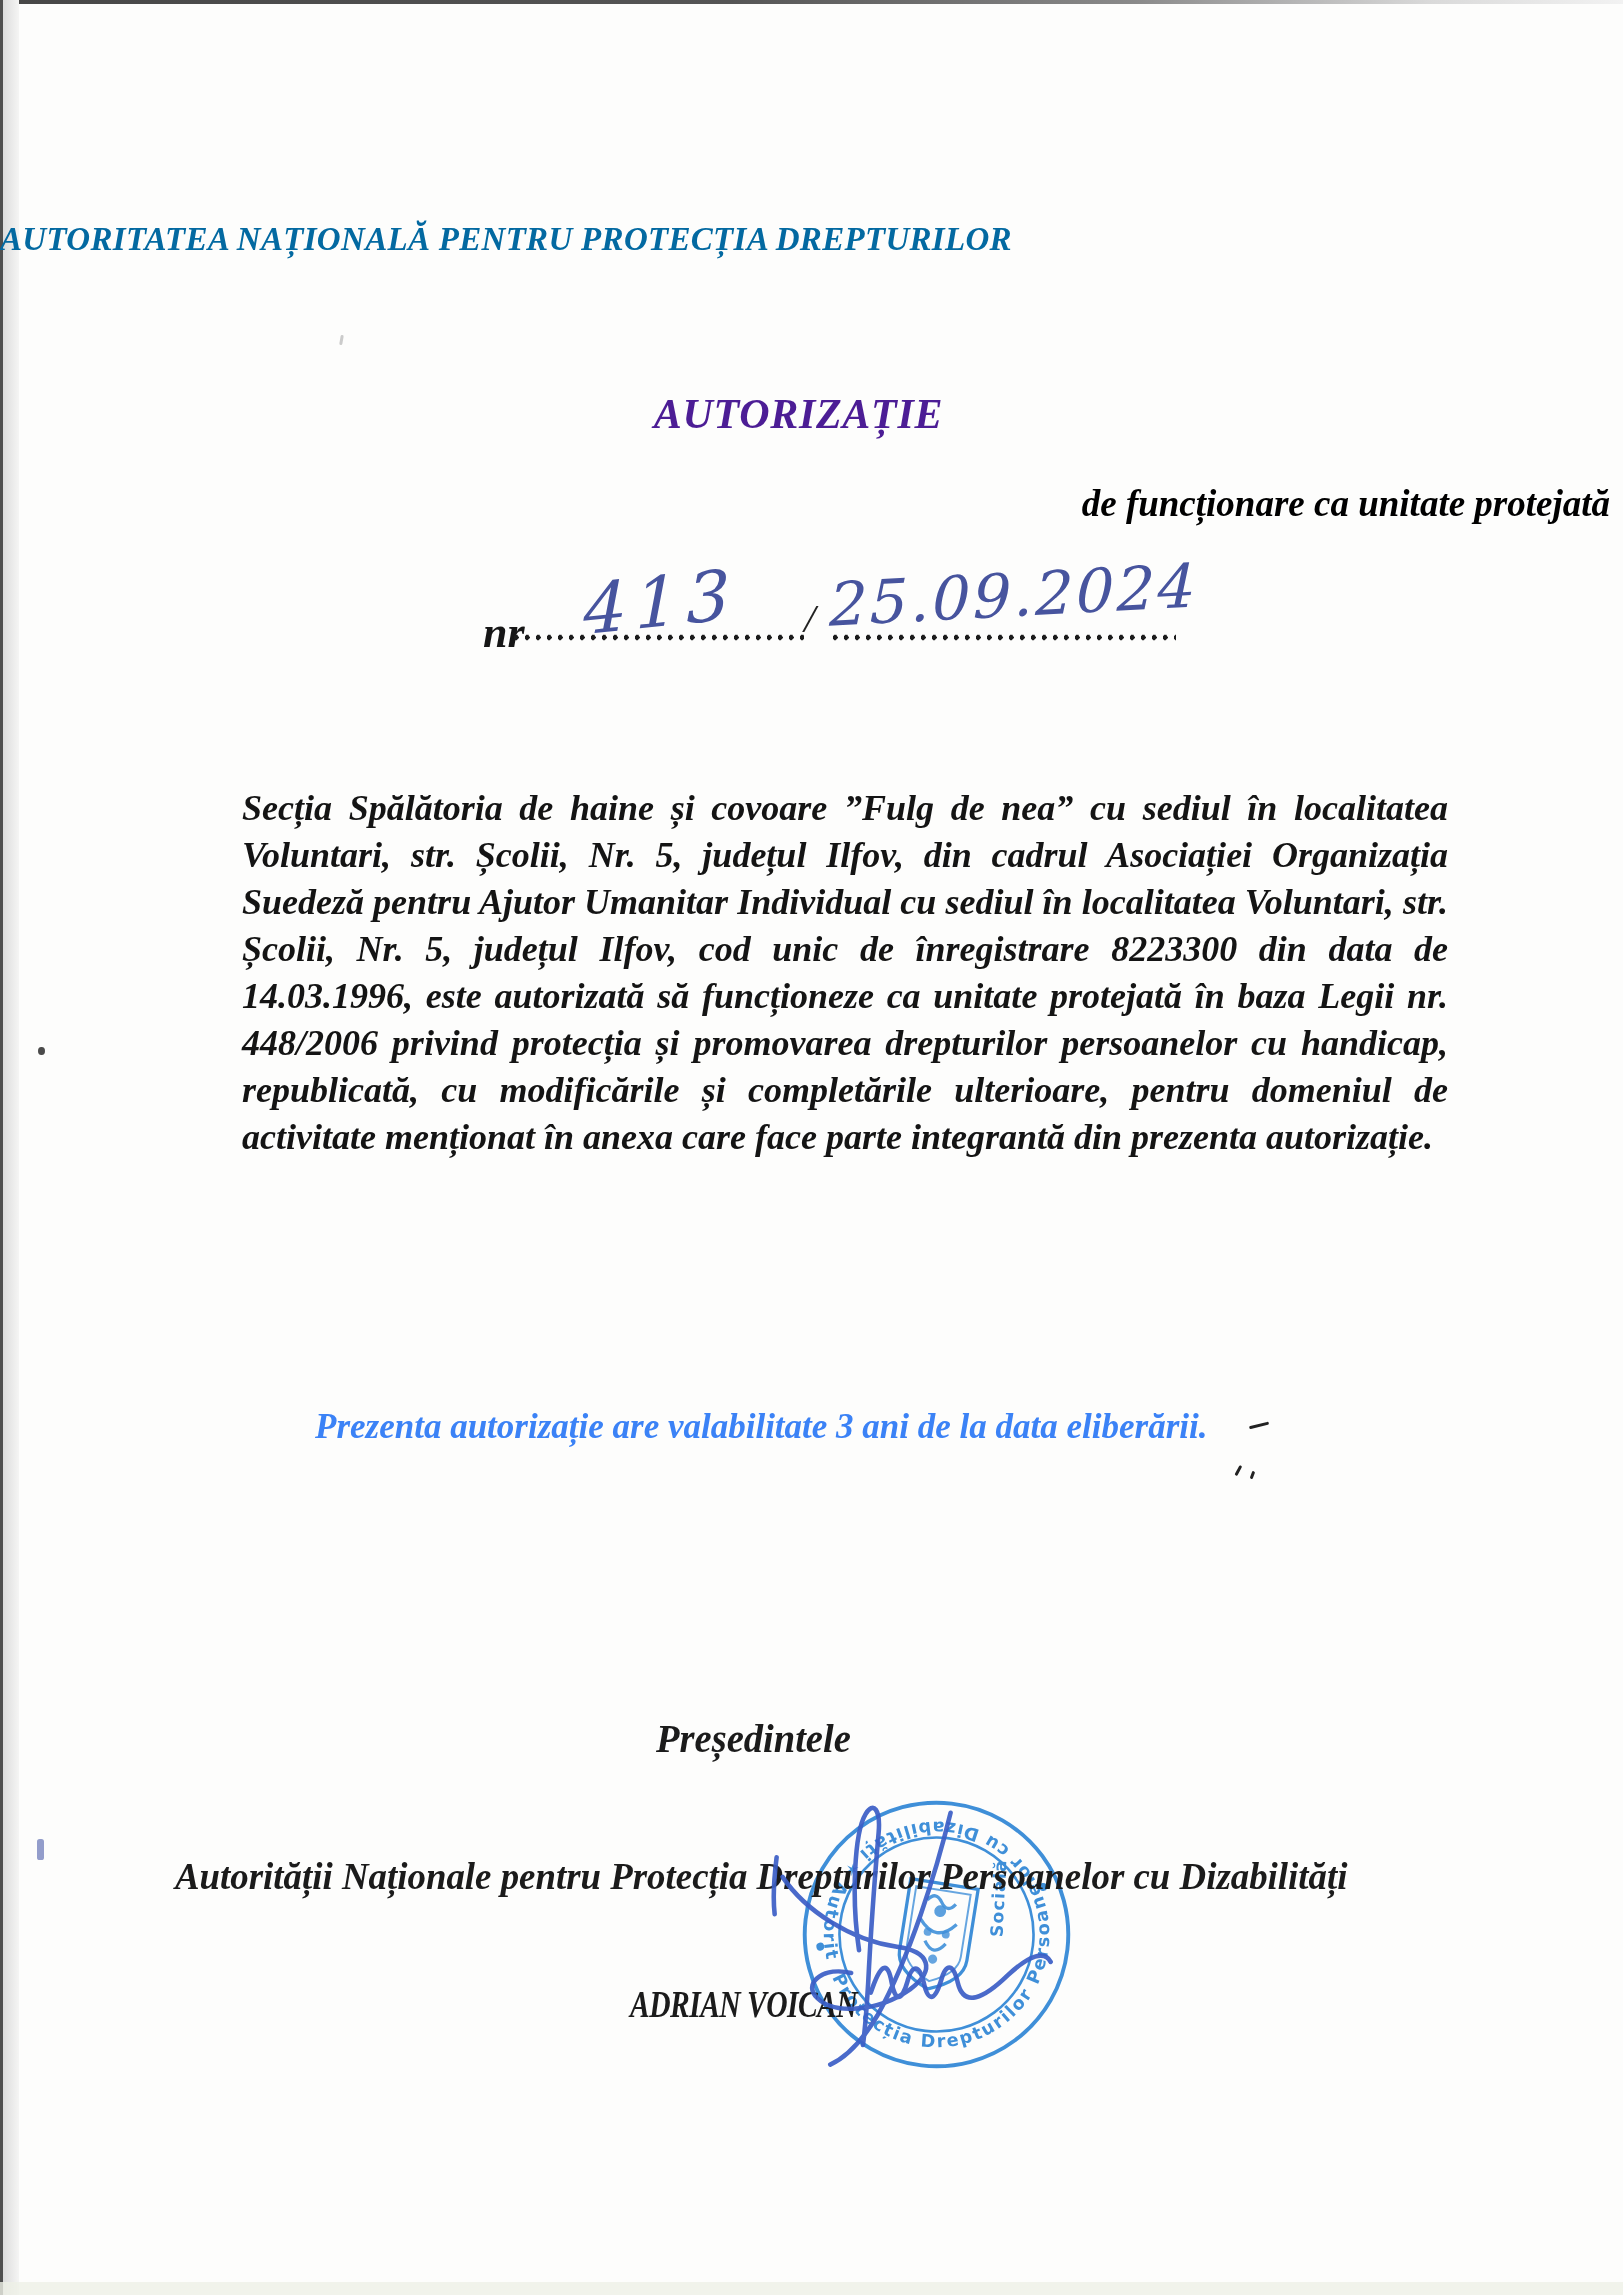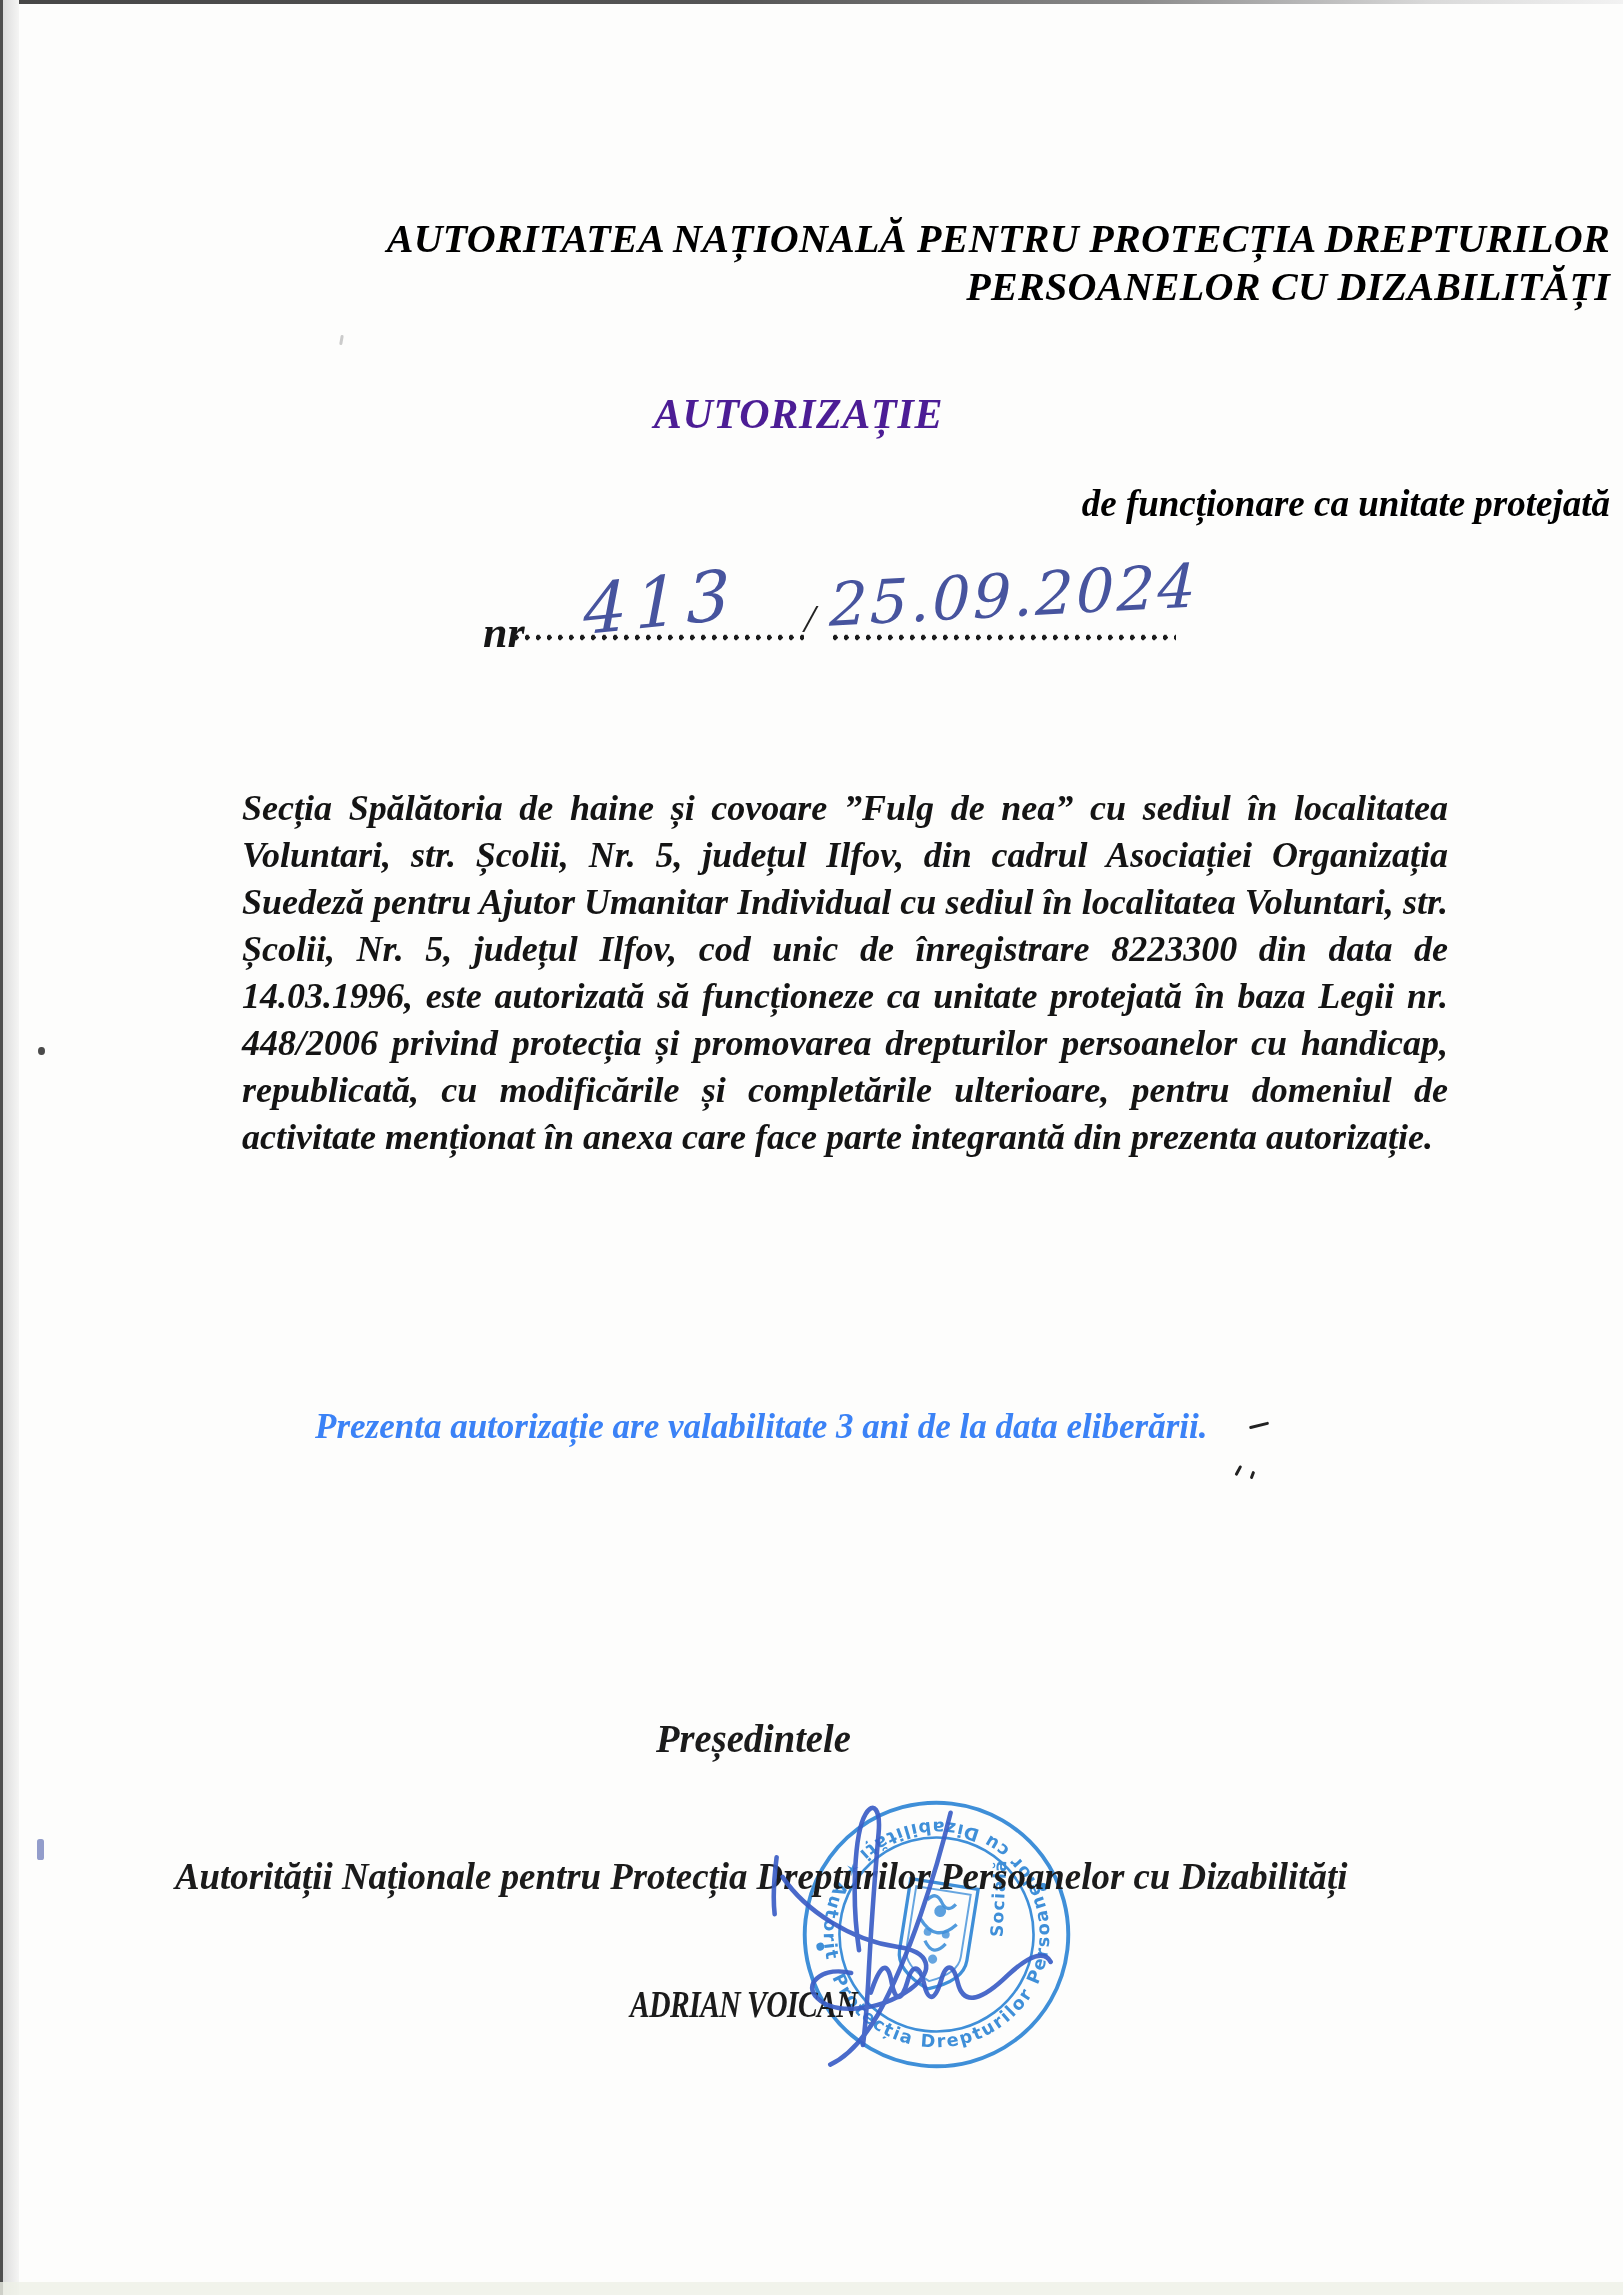--- a/index.html
+++ b/index.html
@@ -20,22 +20,22 @@
   .edge-bottom{position:absolute;left:0;bottom:0;width:1623px;height:13px;background:#edf0e6;opacity:.8;}
   .speck-dot{position:absolute;left:38px;top:1047px;width:6.5px;height:7.9px;border-radius:50%;
     background:#2b2b2b;opacity:.85;}
   .speck-blue{position:absolute;left:37px;top:1839px;width:7.2px;height:21px;border-radius:2.6px;
     background:#5a6ab0;opacity:.65;}
   .speck-apo{position:absolute;left:340px;top:335px;width:3.3px;height:9.8px;border-radius:2px;
     background:#9a9a9a;opacity:.5;transform:rotate(10deg);}
   
   .authority{
     position:absolute;left:0;top:215px;width:1610px;
-    text-align:right;font-weight:bold;font-style:italic;
-    font-size:40px;line-height:48px;letter-spacing:0.3px;color:#000000;
+    text-align:left;font-weight:bold;font-style:italic;
+    font-size:33px;line-height:48px;letter-spacing:0.3px;color:#0369a1;
   }
   .doc-title{
     position:absolute;left:0;top:390px;width:1597px;text-align:center;
     font-weight:bold;font-style:italic;font-size:42px;color:#4c1d95;letter-spacing:0.7px;
   }
   .doc-subtitle{
     position:absolute;left:0;top:482px;width:1610px;text-align:right;
     font-weight:bold;font-style:italic;font-size:37px;color:#000000;
   }
   .nr-label{position:absolute;left:483px;top:607px;font-weight:bold;font-style:italic;font-size:44px;}
@@ -91,21 +91,20 @@
   <div class="edge-top"></div>
   <div class="edge-left"></div>
   <div class="edge-left2"></div>
   <div class="edge-bottom"></div>
   <div class="speck-dot"></div>
   <div class="speck-blue"></div>
   <div class="speck-apo"></div>
 
   <div class="authority">
     <div>AUTORITATEA NAȚIONALĂ PENTRU PROTECȚIA DREPTURILOR</div>
-    <div>PERSOANELOR CU DIZABILITĂȚI</div>
   </div>
 
   <div class="doc-title">AUTORIZAȚIE</div>
   <div class="doc-subtitle">de funcționare ca unitate protejată</div>
 
   <span class="nr-label">nr</span>
   <div class="dots dots1"></div>
   <span class="slash">/</span>
   <div class="dots dots2"></div>
   <span class="hand hand-nr">413</span>

